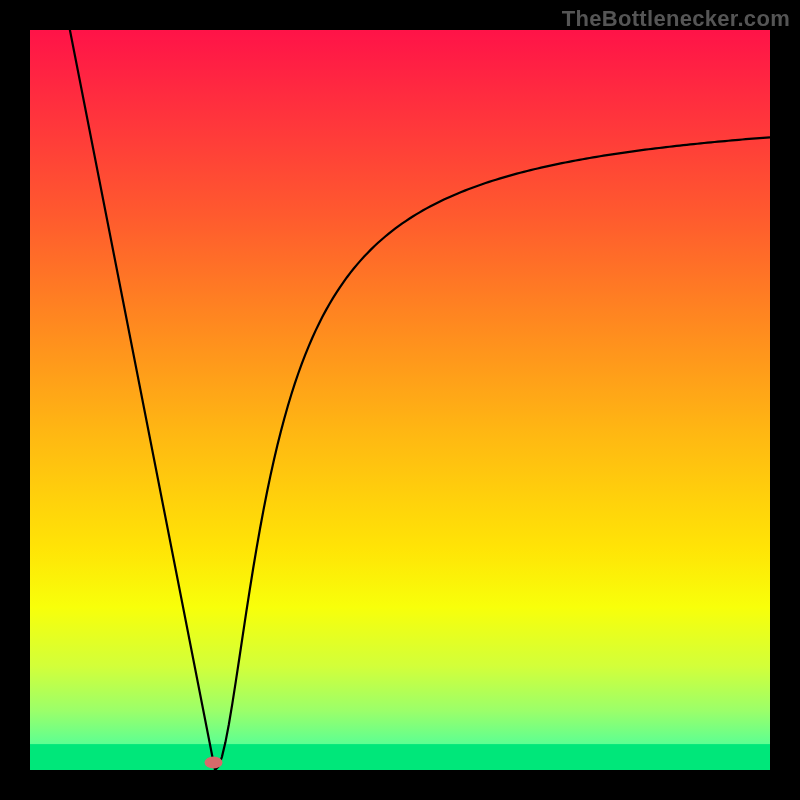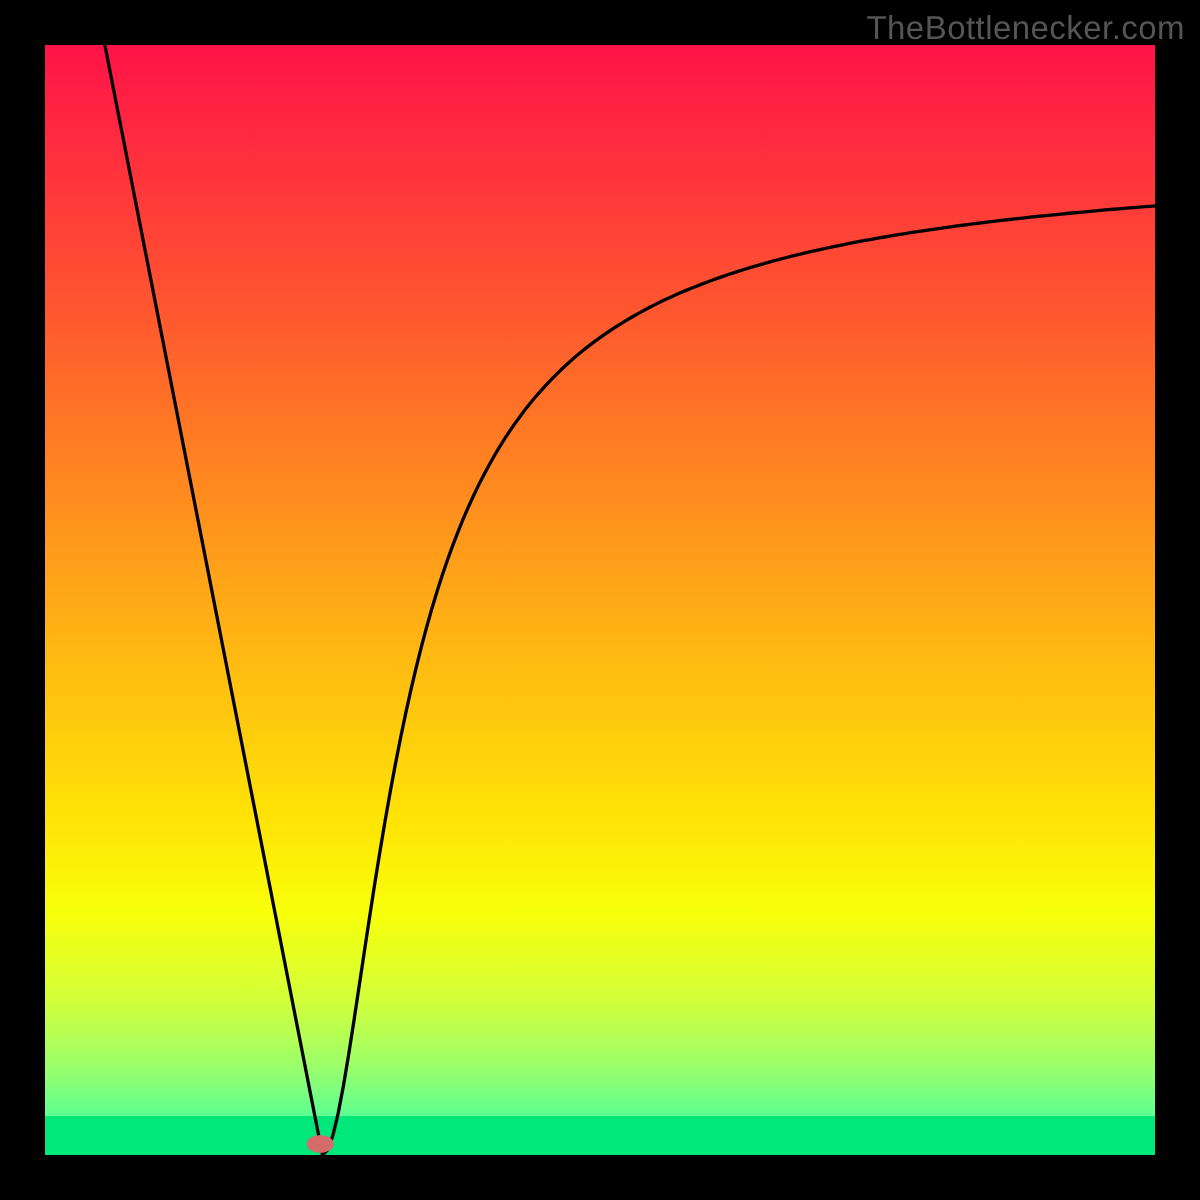--- a/index.html
+++ b/index.html
@@ -23,21 +23,21 @@
     top: 30px;
     width: 740px;
     height: 740px;
   }
   .watermark {
     position: absolute;
     top: 6px;
     right: 10px;
     color: #555;
     font-size: 22px;
-    font-weight: 400;
+    font-weight: 700;
     letter-spacing: 0.3px;
     user-select: none;
   }
 </style>
 </head>
 <body>
 
 <div class="frame">
   <div class="watermark">TheBottlenecker.com</div>
   <svg class="plot" viewBox="0 0 740 740" preserveAspectRatio="none">

